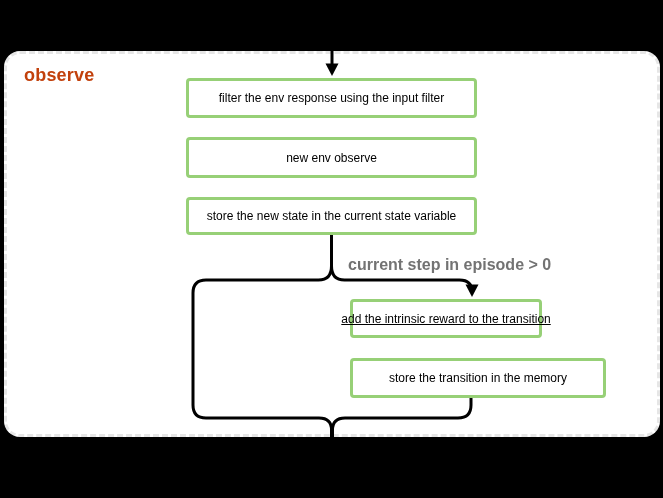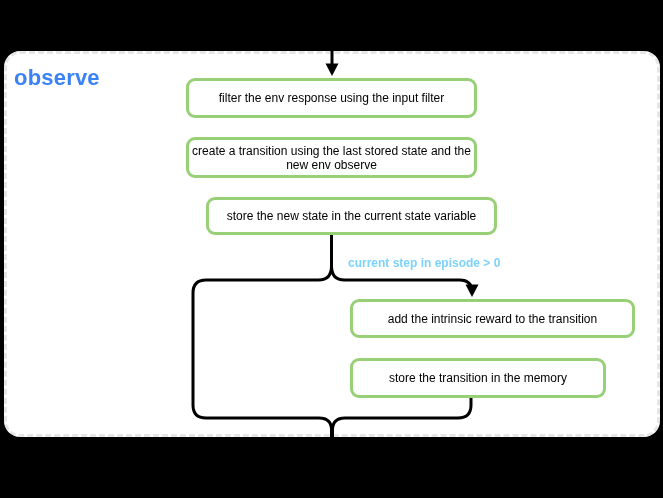--- a/index.html
+++ b/index.html
@@ -4,41 +4,41 @@
 <style>
   html,body{margin:0;padding:0;background:#000;}
   body{font-family:"Liberation Sans", sans-serif;}
   .stage{position:relative;width:663px;height:498px;background:#000;overflow:hidden;}
   .group-container{
     position:absolute;left:4px;top:51px;width:656px;height:386px;
     box-sizing:border-box;background:#fff;
     border:3px dashed #e6e6e6;border-radius:16px;z-index:0;
   }
   .group-title{
-    position:absolute;left:14px;top:65px;z-index:2;
-    font-size:22px;font-weight:bold;color:#3b82f6;letter-spacing:0.2px;
+    position:absolute;left:24px;top:65px;z-index:2;
+    font-size:18px;font-weight:bold;color:#c2410c;letter-spacing:0.2px;
   }
   .connector-layer{position:absolute;left:0;top:0;z-index:1;}
   .connector-layer path{fill:none;stroke:var(--line,#000);stroke-width:3px;}
   .connector-layer polygon{fill:var(--line,#000);stroke:none;}
   .node{
     position:absolute;box-sizing:border-box;z-index:2;
-    background:#fff;border:3px solid var(--green,#97d077);border-radius:9px;
+    background:#fff;border:3px solid var(--green,#97d077);border-radius:4px;
     display:flex;flex-direction:column;align-items:center;justify-content:center;
     text-align:left;font-size:12px;line-height:14px;color:#000;padding:2px 4px;
   }
   .node span{display:block;white-space:nowrap;}
   .node-filter{left:186px;top:78px;width:291px;height:40px;}
   .node-create{left:186px;top:137px;width:291px;height:41px;}
-  .node-store-state{left:186px;top:197px;width:291px;height:38px;margin-left:20px;}
-  .node-add-intrinsic{left:350px;top:299px;width:285px;height:39px;}
+  .node-store-state{left:186px;top:197px;width:291px;height:38px;}
+  .node-add-intrinsic{left:350px;top:299px;width:192px;height:39px;text-decoration:underline;}
   .node-store-transition{left:350px;top:358px;width:256px;height:40px;}
   .condition-label{
     position:absolute;left:348px;top:256px;z-index:2;
-    font-size:12px;font-weight:bold;color:#7dd3fc;white-space:nowrap;
+    font-size:16px;font-weight:bold;color:#737373;white-space:nowrap;
   }
 </style>
 </head>
 <body>
 
 <div class="stage">
 
   <div class="group-container"></div>
 
   <div class="group-title">observe</div>
@@ -56,21 +56,20 @@
     <polygon points="472,297 465.5,284.5 478.5,284.5"></polygon>
 
     <path d="M 471 397 L 471 405 Q 471 418 458 418 L 345 418 Q 332.5 418 332.5 430 L 332.5 446"></path>
   </svg>
 
   <div class="node node-filter">
     <span>filter the env response using the input filter</span>
   </div>
 
   <div class="node node-create">
-    <span>create a transition using the last stored state and the</span>
     <span>new env observe</span>
   </div>
 
   <div class="node node-store-state">
     <span>store the new state in the current state variable</span>
   </div>
 
   <div class="condition-label">current step in episode &gt; 0</div>
 
   <div class="node node-add-intrinsic">

